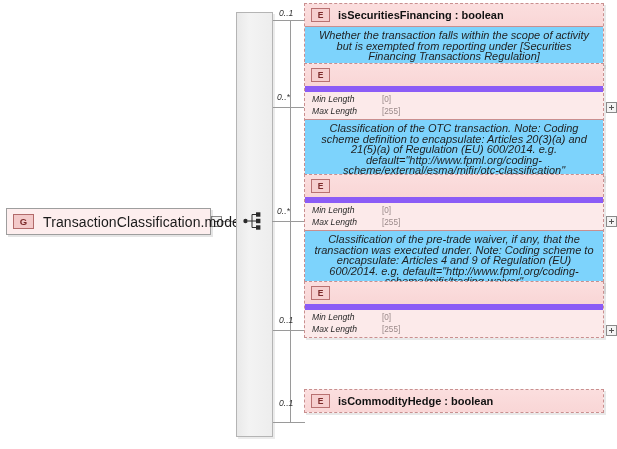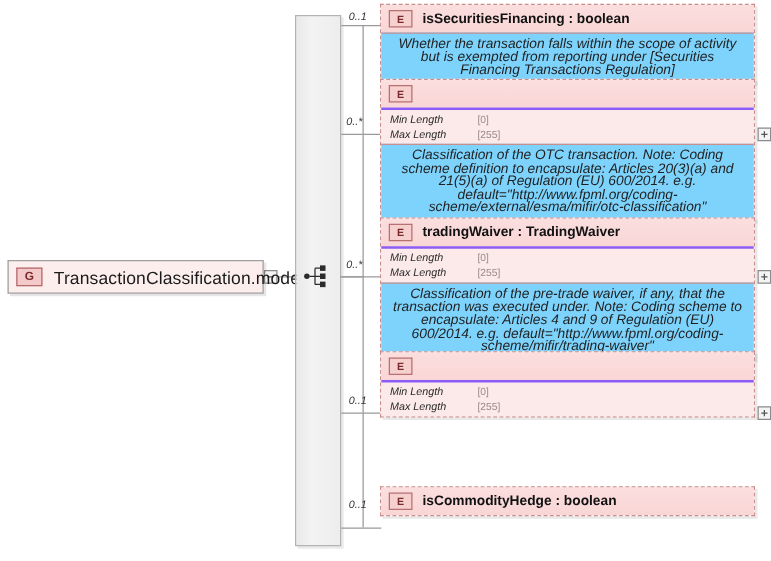--- a/index.html
+++ b/index.html
@@ -139,21 +139,21 @@
   }
   .ename {
     margin-left: 8px;
     font-size: 11px;
     font-weight: bold;
     color: #111;
     white-space: nowrap;
     text-align: right;
   }
   .facets {
-    border-top: 2px solid #8b5cf6;
+    border-top: 6px solid #8b5cf6;
     padding: 2px 0 2px 7px;
     background: #fceaea;
   }
   .facet-row {
     font-size: 8.6px;
     font-style: italic;
     color: #2a2a2a;
     line-height: 10.5px;
     white-space: nowrap;
   }
@@ -247,21 +247,20 @@
       <span class="fname">Max Length</span><span class="fval">[255]</span>
     </div>
   </div>
   <div class="doc">Classification of the OTC transaction. Note: Coding scheme definition to encapsulate: Articles 20(3)(a) and 21(5)(a) of Regulation (EU) 600/2014. e.g. default="http://www.fpml.org/coding-scheme/external/esma/mifir/otc-classification"</div>
 </div>
 <div class="toggle plus" style="left:606px; top:102px;"></div>
 
 <div class="ebox" style="top:174px;">
   <div class="hdr">
     <span class="etag">E</span>
-    <span class="ename">tradingWaiver : TradingWaiver</span>
   </div>
   <div class="facets">
     <div class="facet-row">
       <span class="fname">Min Length</span><span class="fval">[0]</span>
     </div>
     <div class="facet-row">
       <span class="fname">Max Length</span><span class="fval">[255]</span>
     </div>
   </div>
   <div class="doc">Classification of the pre-trade waiver, if any, that the transaction was executed under. Note: Coding scheme to encapsulate: Articles 4 and 9 of Regulation (EU) 600/2014. e.g. default="http://www.fpml.org/coding-scheme/mifir/trading-waiver"</div>

